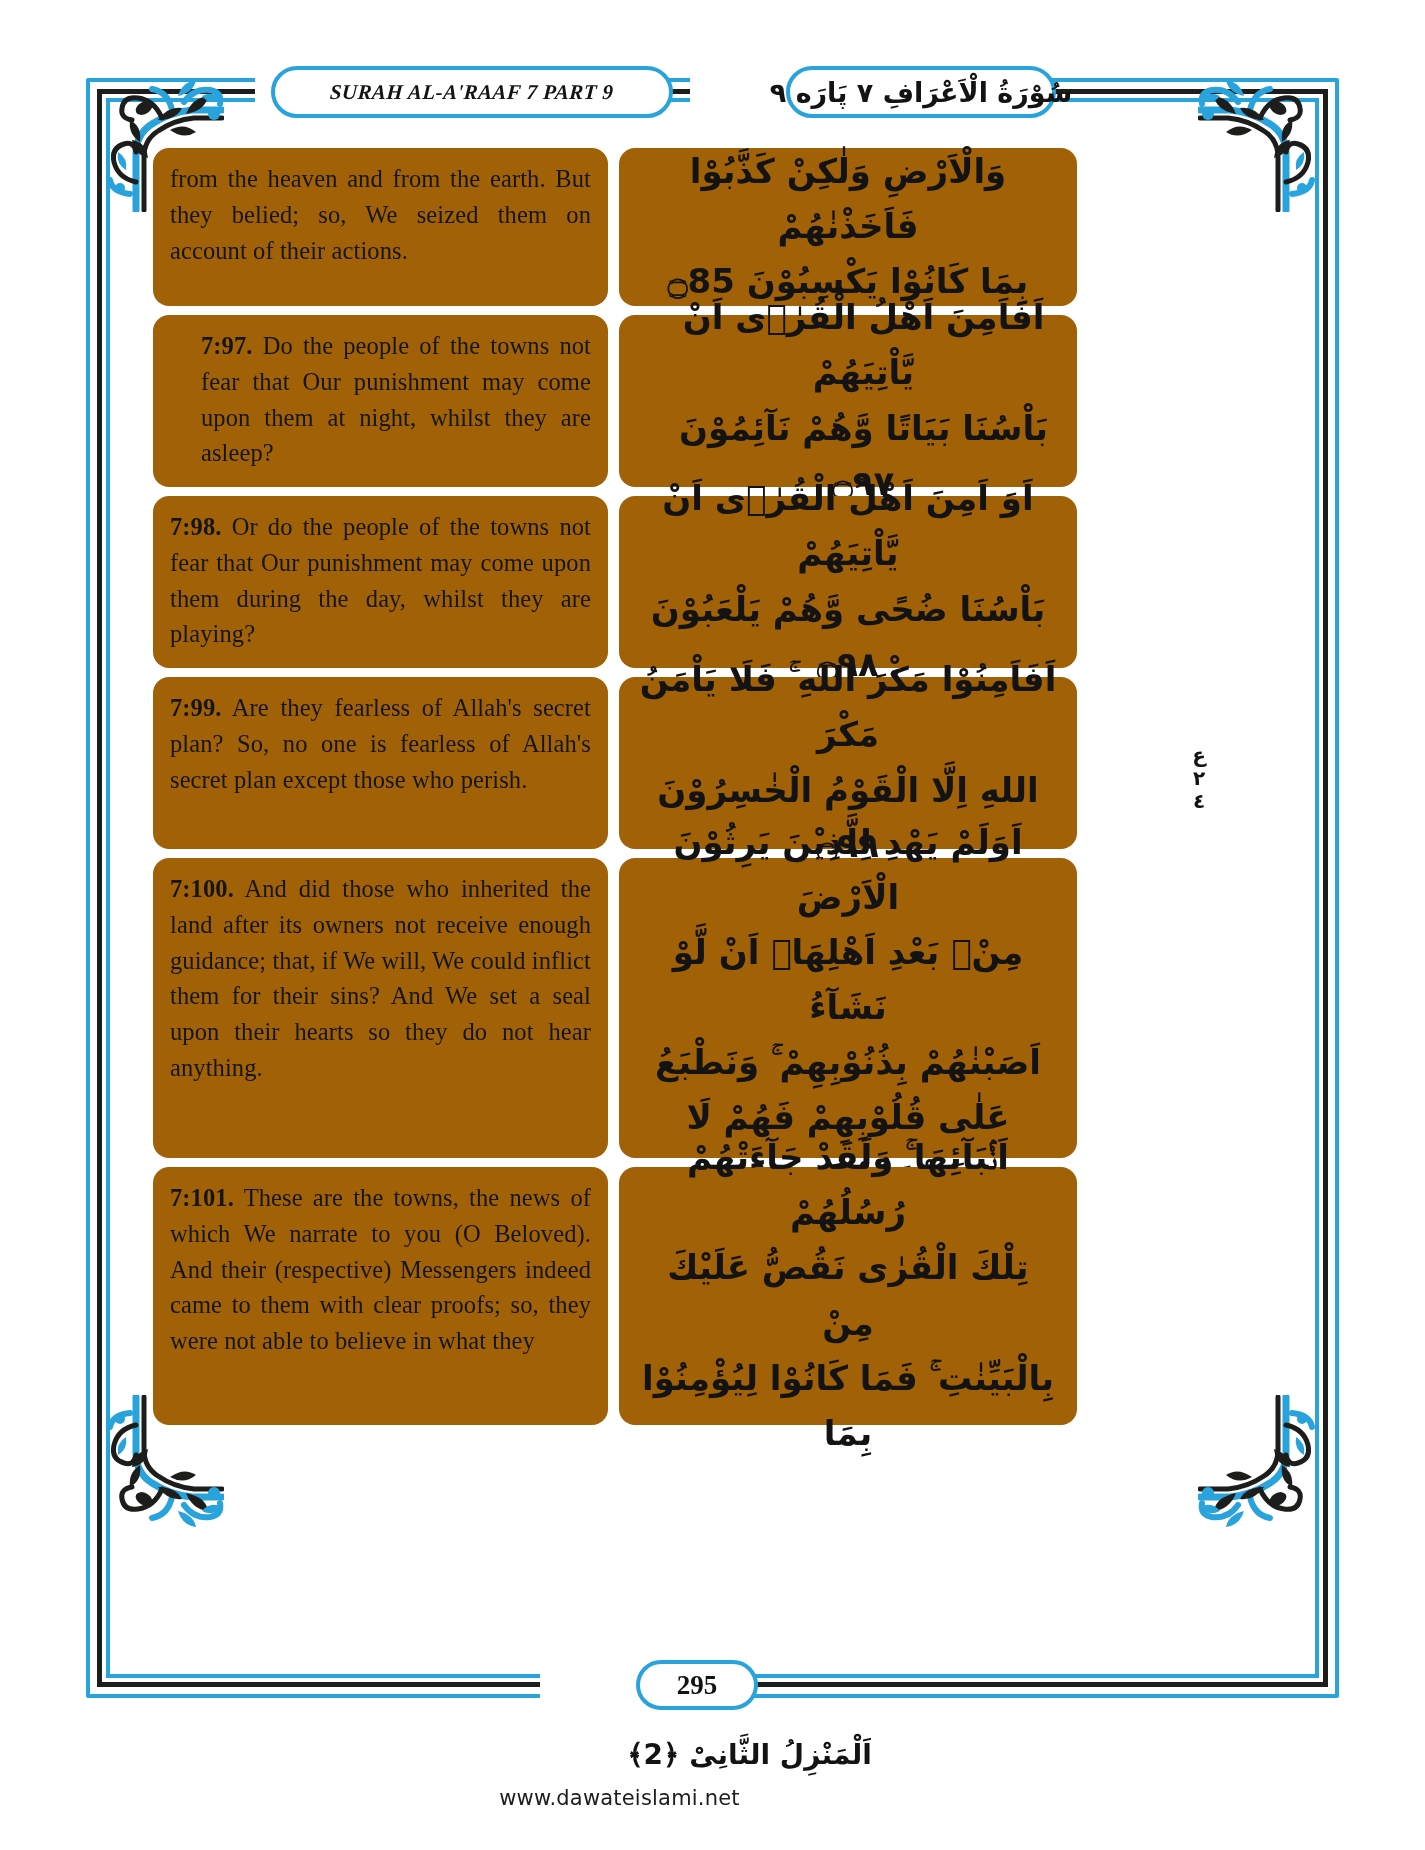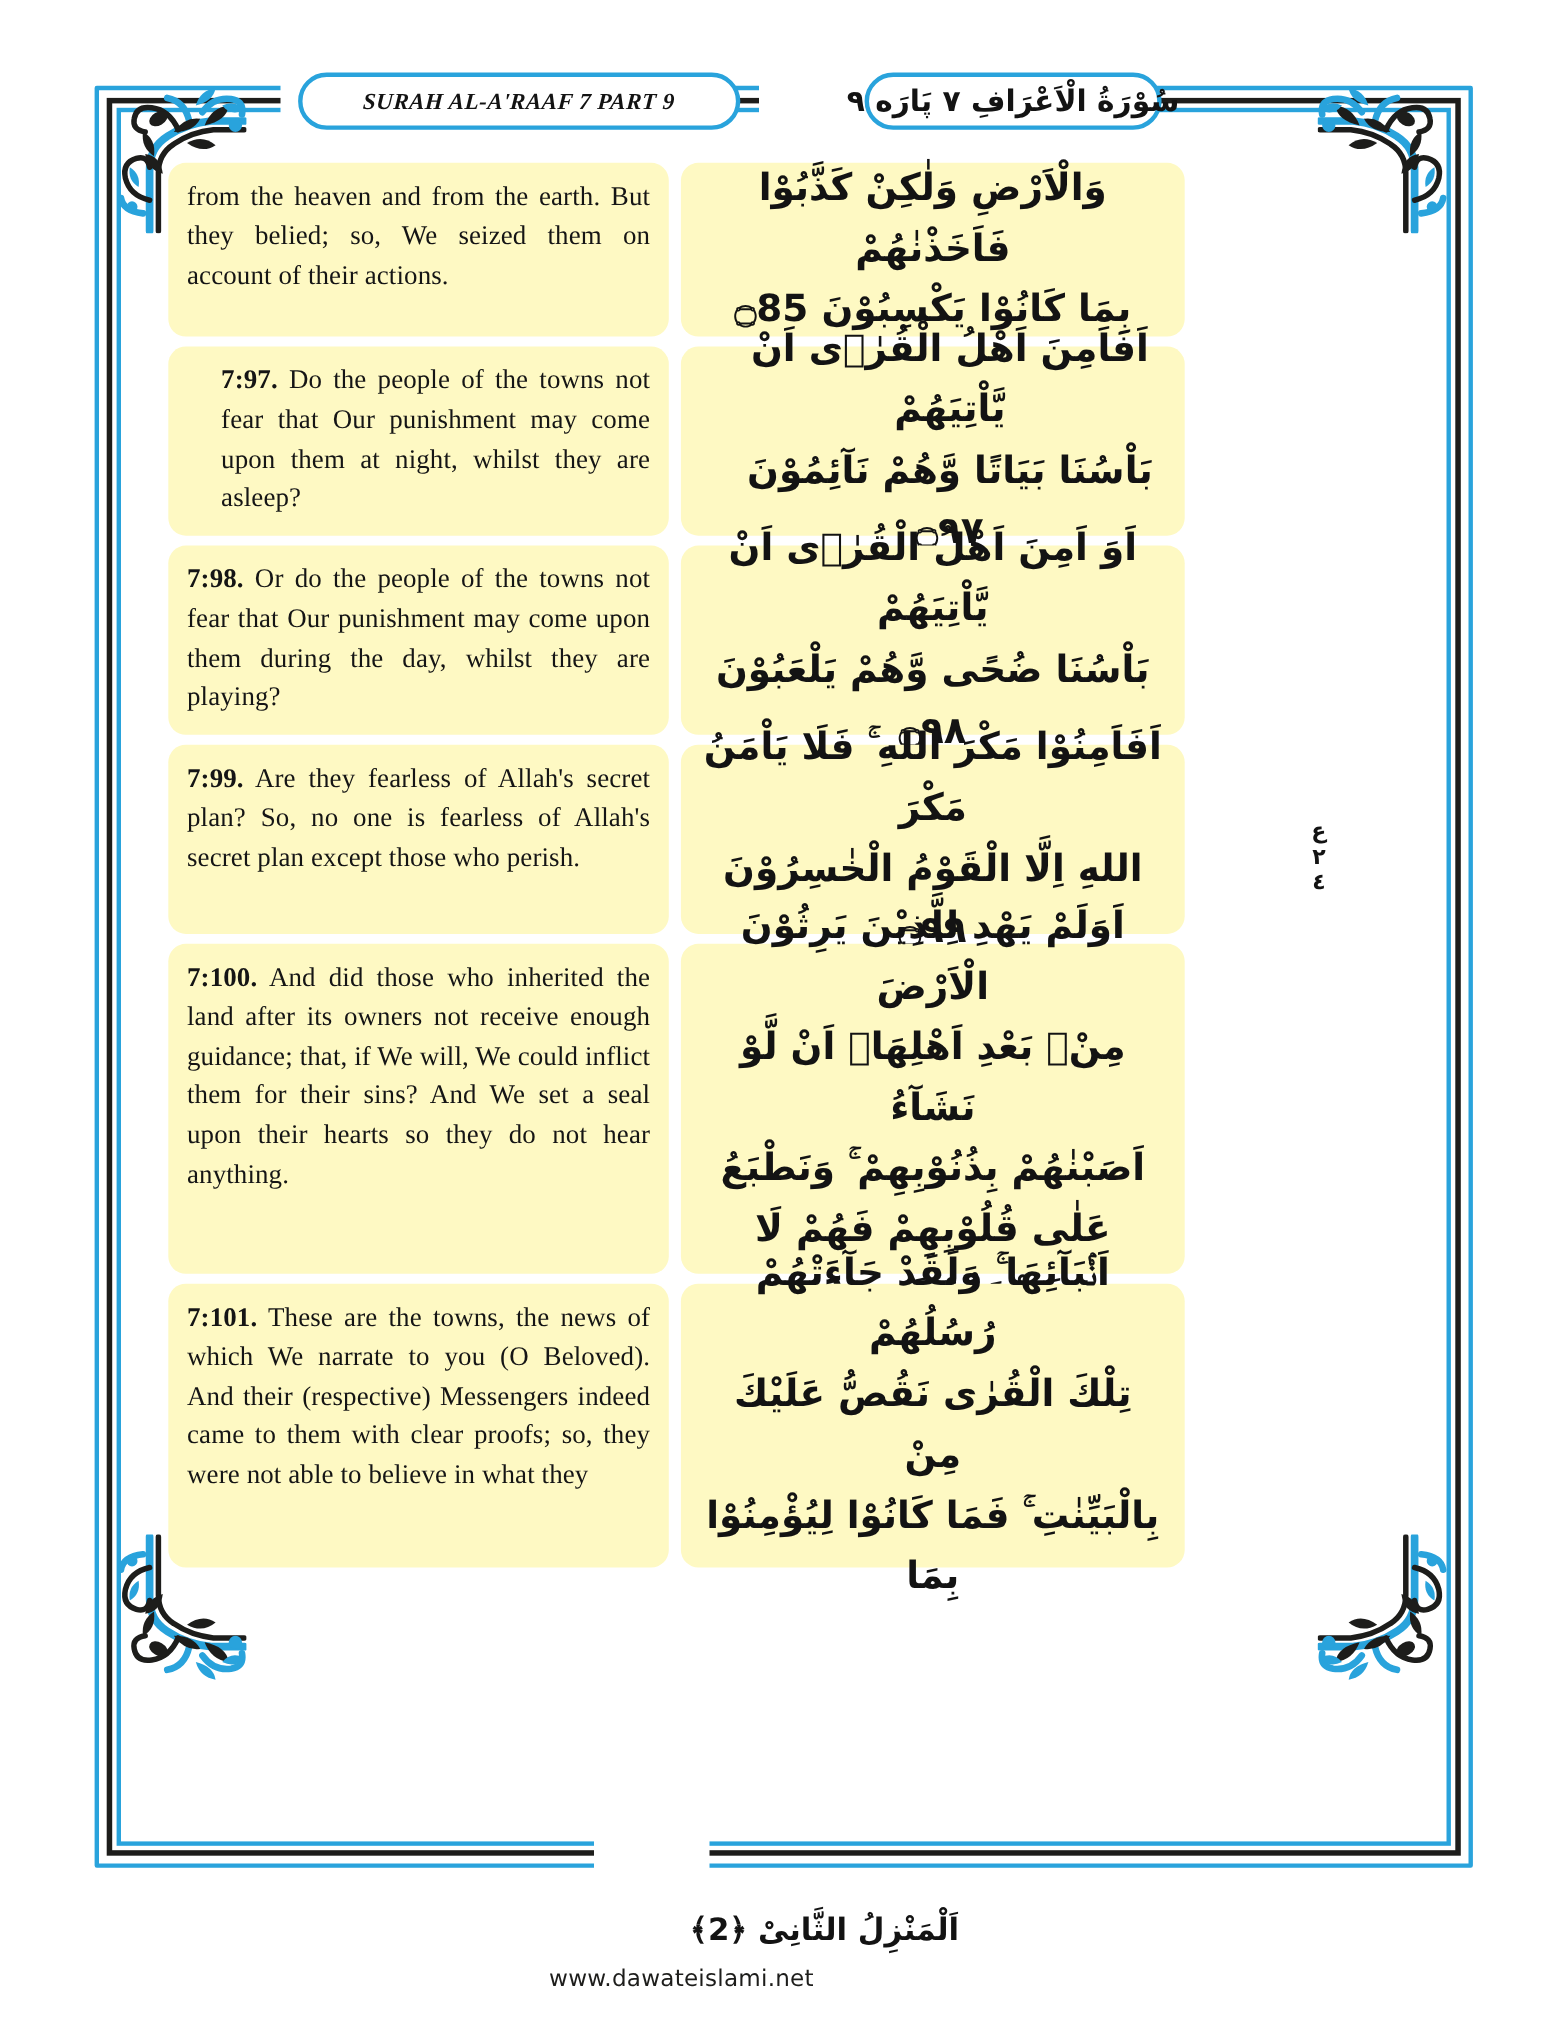--- a/index.html
+++ b/index.html
@@ -104,21 +104,21 @@
   }
   .col-left, .col-right {
     display: flex;
     flex-direction: column;
     gap: 9px;
   }
   .col-left  { width: 455px; }
   .col-right { width: 458px; margin-left: 3px; }
 
   .verse-box {
-    background: #fef9c3;
+    background: #a16207;
     border-radius: 16px;
     box-sizing: border-box;
     padding: 13px 17px 14px 17px;
   }
   .verse-box.en {
     font-family: "Liberation Serif", serif;
     font-size: 24.5px;
     line-height: 1.46;
     color: #151515;
     text-align: justify;
@@ -431,17 +431,22 @@
       </div>
     </div>
   </div>
 
   <div class="ruku-marker">
     <div>ع</div>
     <div>٢</div>
     <div>٤</div>
   </div>
 
+  <div class="footer-band">
+    <div class="pg-capsule">
+      <span class="pg-number">295</span>
+    </div>
+  </div>
 
   <div class="manzil">اَلْمَنْزِلُ الثَّانِیْ ﴿2﴾</div>
   <div class="website">www.dawateislami.net</div>
 
 </div>
 
 </body></html>

